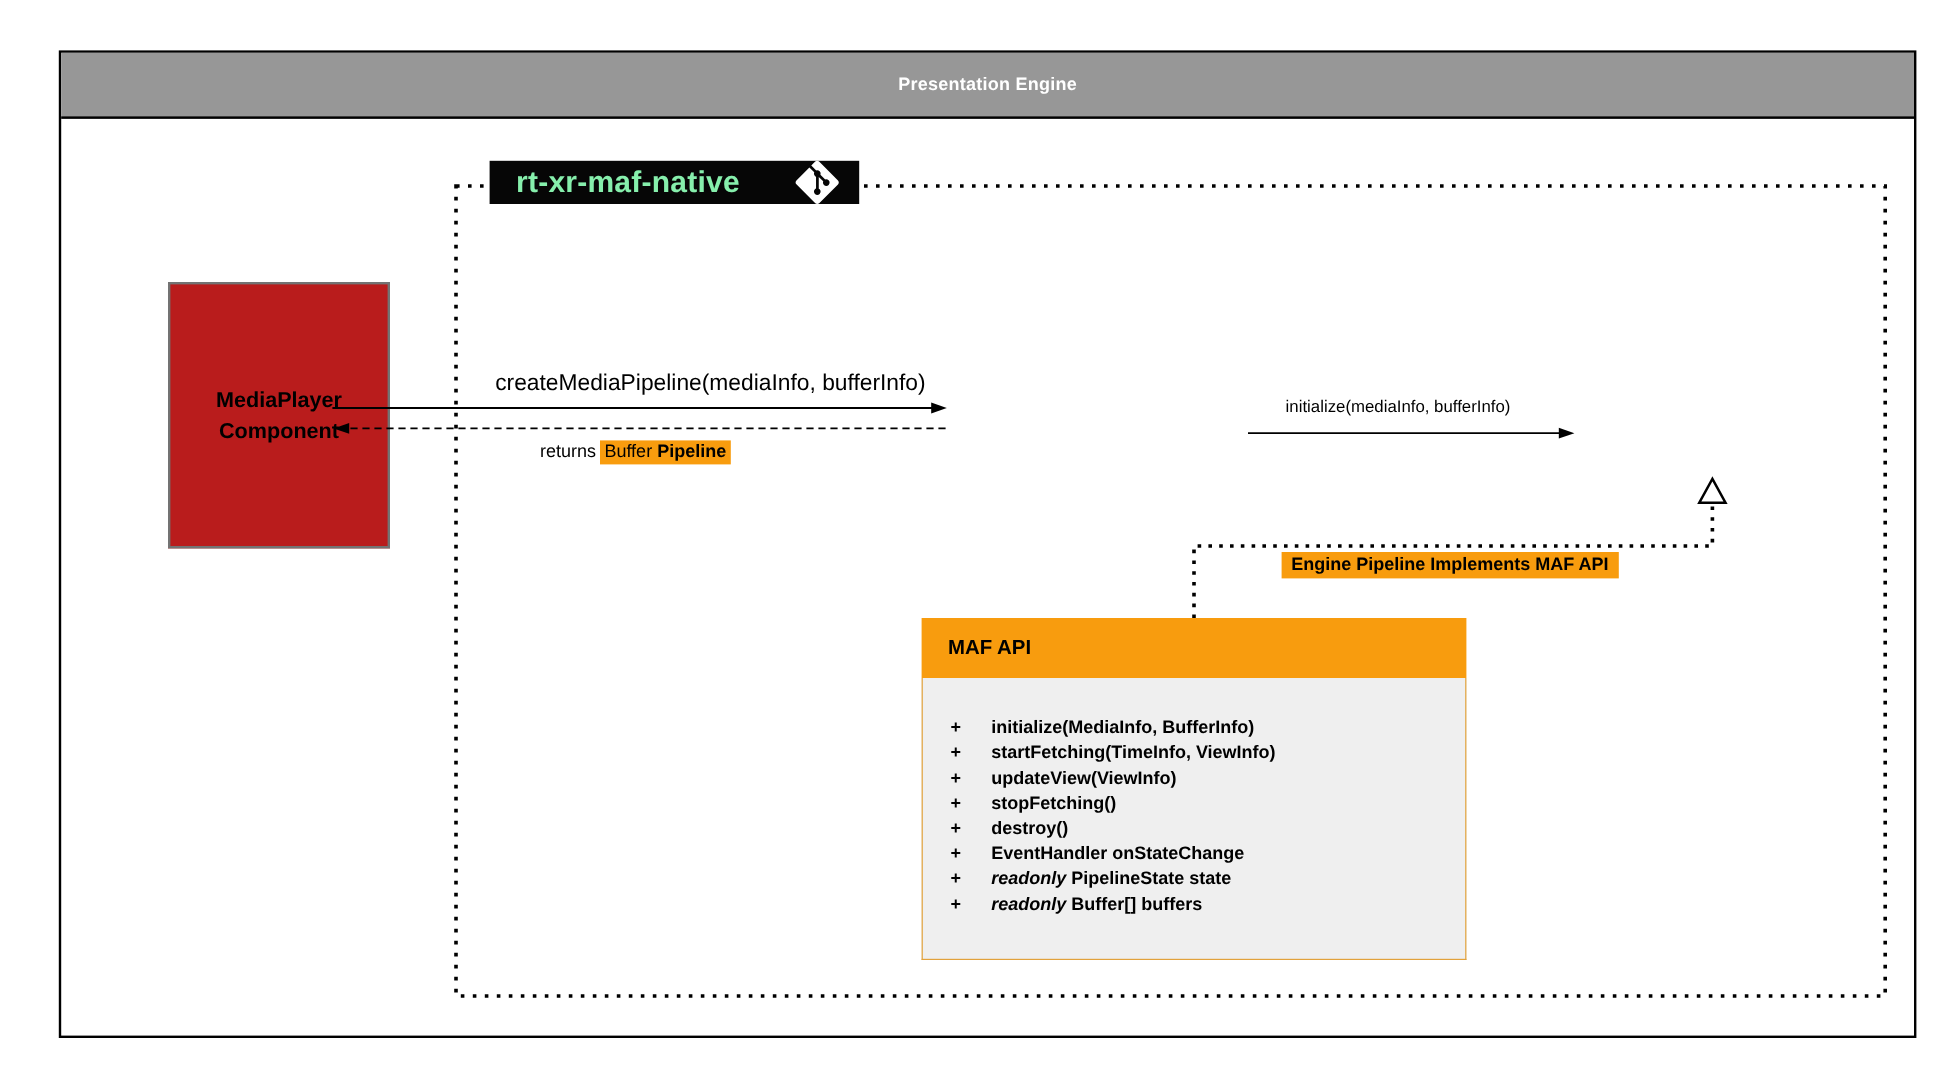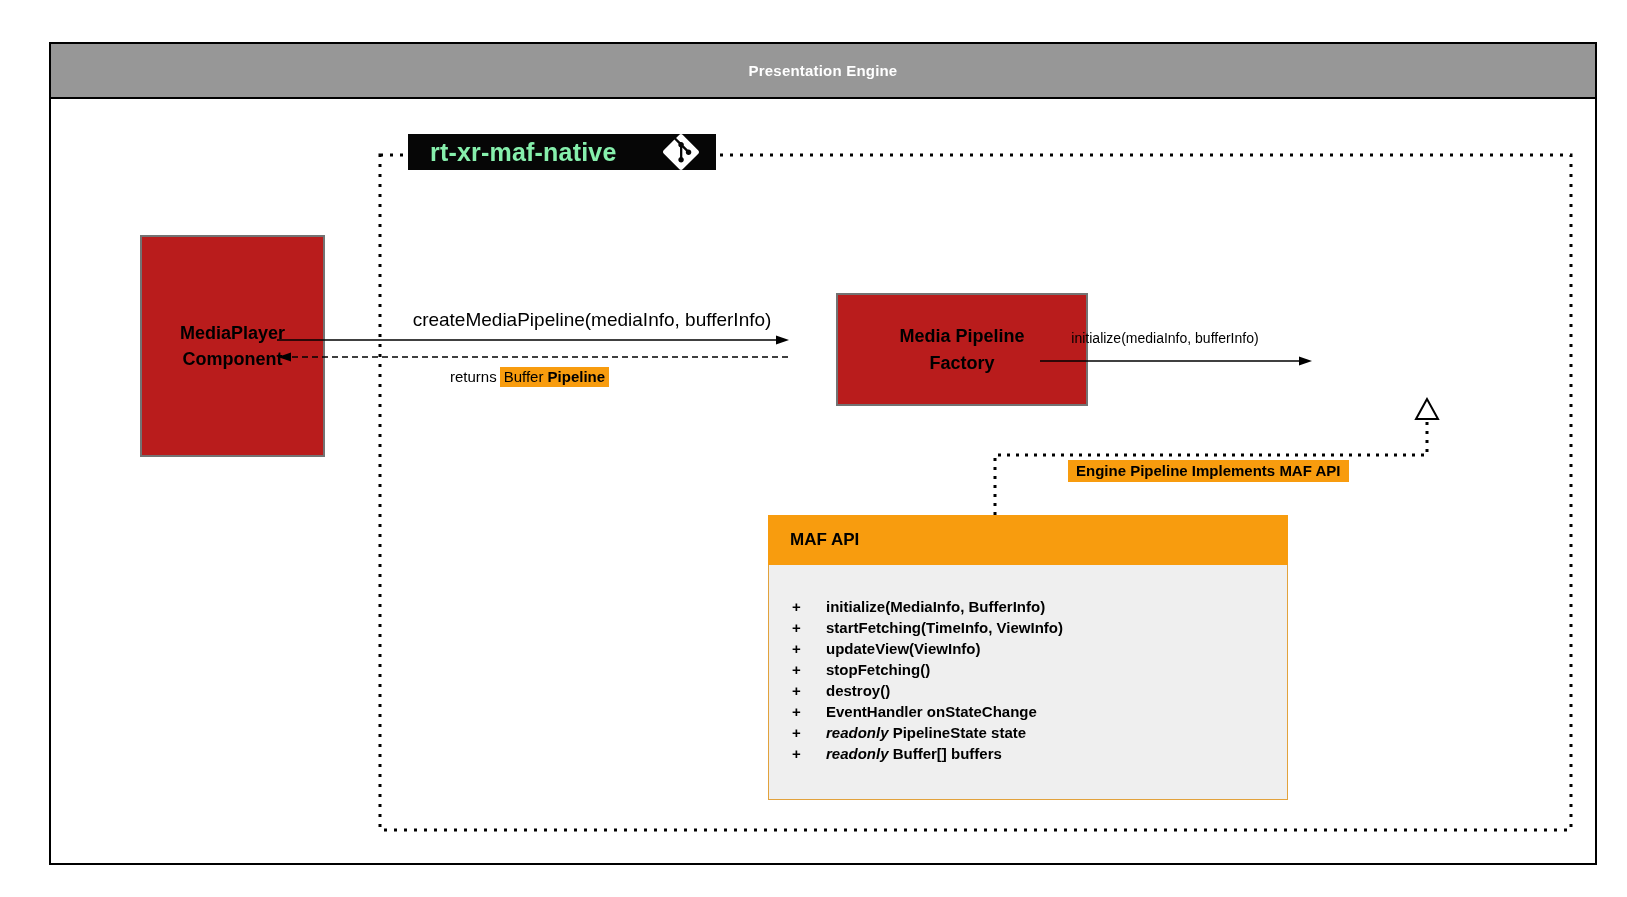--- a/index.html
+++ b/index.html
@@ -41,21 +41,21 @@
     text-align:center; font-weight:bold;
   }
   .node-gray { background:#b91c1c; border:2px solid #737373;margin-left:48px; }
   #media-player { left:92px; top:235px; width:185px; height:222px; font-size:18px; line-height:1.45; }
   #media-player .lbl { width:145px; }
   #factory { left:788px; top:293px; width:252px; height:113px; font-size:18px; line-height:1.5; }
   #factory .lbl { width:178px; }
   #media-pipeline { left:1312px; top:324px; width:231px; height:74px; background:#F89C0E; font-size:17px; }
   
   .maf {
-    position:absolute; left:768px; top:515px; width:520px; height:285px; z-index:1;
+    position:absolute; left:768px; top:515px; width:454px; height:285px; z-index:1;
     box-sizing:border-box;
   }
   .maf-header {
     height:50px; background:#F89C0E; display:flex; align-items:center;
     padding-left:22px; font-size:17px; font-weight:bold; box-sizing:border-box;
   }
   .maf-body {
     position:absolute; left:0; right:0; top:50px; bottom:0;
     background:#EFEFEF; border:1px solid #E2A23C; border-top:none;
     box-sizing:border-box; padding-top:31px;
@@ -114,23 +114,20 @@
       <svg width="38" height="38" viewBox="0 0 97 97">
         <path fill="#ffffff" d="M92.71 44.408 52.591 4.291c-2.31-2.311-6.057-2.311-8.369 0l-8.33 8.332L46.459 23.19c2.456-.83 5.272-.273 7.229 1.685 1.969 1.97 2.521 4.81 1.67 7.275l10.186 10.185c2.465-.85 5.307-.3 7.275 1.671 2.75 2.75 2.75 7.206 0 9.958-2.752 2.751-7.208 2.751-9.961 0-2.068-2.07-2.58-5.11-1.531-7.658l-9.5-9.499v24.997c.67.332 1.303.774 1.861 1.332 2.75 2.75 2.75 7.206 0 9.959-2.75 2.749-7.209 2.749-9.957 0-2.75-2.754-2.75-7.21 0-9.959.68-.679 1.467-1.193 2.307-1.537V36.369c-.84-.344-1.625-.853-2.307-1.537-2.083-2.082-2.584-5.14-1.516-7.698L31.798 16.715 4.288 44.222c-2.311 2.313-2.311 6.06 0 8.371l40.121 40.118c2.31 2.311 6.056 2.311 8.369 0l39.932-39.931c2.312-2.311 2.312-6.06 0-8.372z"></path>
       </svg>
     </span>
   </div>
 
   <div id="media-player" class="node node-gray">
     <span class="lbl">MediaPlayer Component</span>
   </div>
 
-  <div id="factory" class="node node-gray">
-    <span class="lbl">Media Pipeline Factory</span>
-  </div>
 
 
   <div class="maf">
     <div class="maf-header">
       <span>MAF API</span>
     </div>
     <div class="maf-body" id="maf-members">
         <div class="member-row">
           <span class="member-plus">+</span>
           <span>initialize(MediaInfo, BufferInfo)</span>

